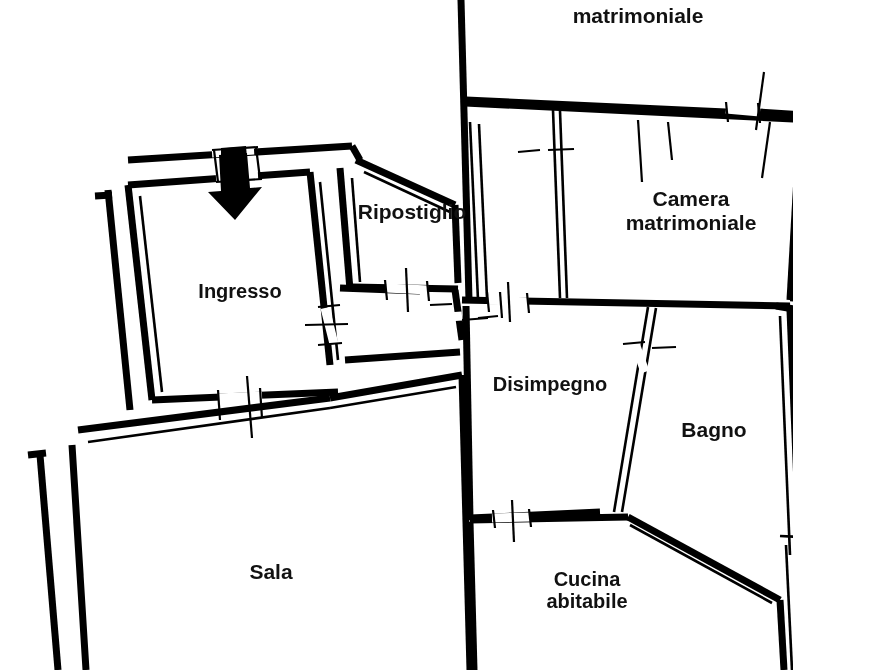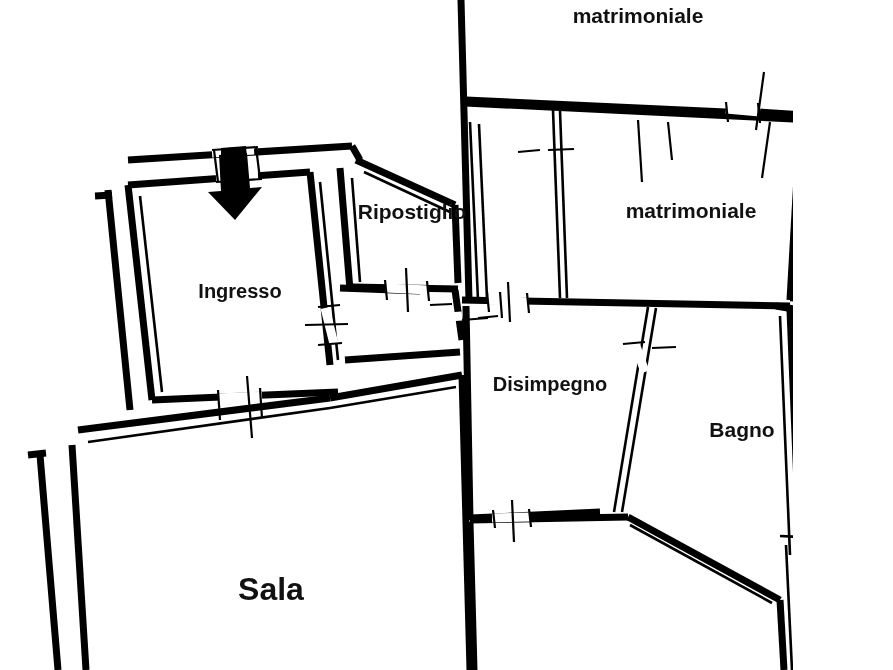--- a/index.html
+++ b/index.html
@@ -36,21 +36,21 @@
     pointer-events: none;
     -webkit-font-smoothing: antialiased;
   }
   .lbl-ingresso   { font-size: 20px; }
   .lbl-ripostiglio{ font-size: 21px; margin-left: 20px; }
   .lbl-camera     { font-size: 21px; }
   .lbl-matr-top   { font-size: 21px; }
   .lbl-disimpegno { font-size: 20px; }
   .lbl-bagno      { font-size: 21px; }
   .lbl-cucina     { font-size: 20px; }
-  .lbl-sala       { font-size: 32px; margin-top: 18px; }
+  .lbl-sala       { font-size: 21px; }
 </style>
 </head>
 <body>
 
 <div id="plan-root">
 
   <svg id="plan-svg" viewBox="0 0 893 670">
 
     <g fill="none" stroke="#000000" stroke-width="7" stroke-linecap="butt" stroke-linejoin="miter">
 
@@ -222,23 +222,28 @@
 
   </svg>
 
   <div class="room-label lbl-matr-top" style="left:638px; top:16px;">matrimoniale</div>
 
   <div class="room-label lbl-ingresso" style="left:240px; top:291px;text-align:center;">Ingresso</div>
 
   <div class="room-label lbl-ripostiglio" style="left:392px; top:212px;">Ripostiglio</div>
 
   <div class="room-label lbl-camera" style="left:691px; top:211px;">
+    <div>Camera</div>
     <div>matrimoniale</div>
   </div>
 
   <div class="room-label lbl-disimpegno" style="left:550px; top:384px;">Disimpegno</div>
 
-  <div class="room-label lbl-bagno" style="left:714px; top:430px;margin-left:28px;">Bagno</div>
-
+  <div class="room-label lbl-bagno" style="left:714px; top:430px;">Bagno</div>
+
+  <div class="room-label lbl-cucina" style="left:587px; top:590px;">
+    <div>Cucina</div>
+    <div>abitabile</div>
+  </div>
 
   <div class="room-label lbl-sala" style="left:271px; top:572px;">Sala</div>
 
 </div>
 
 </body></html>

